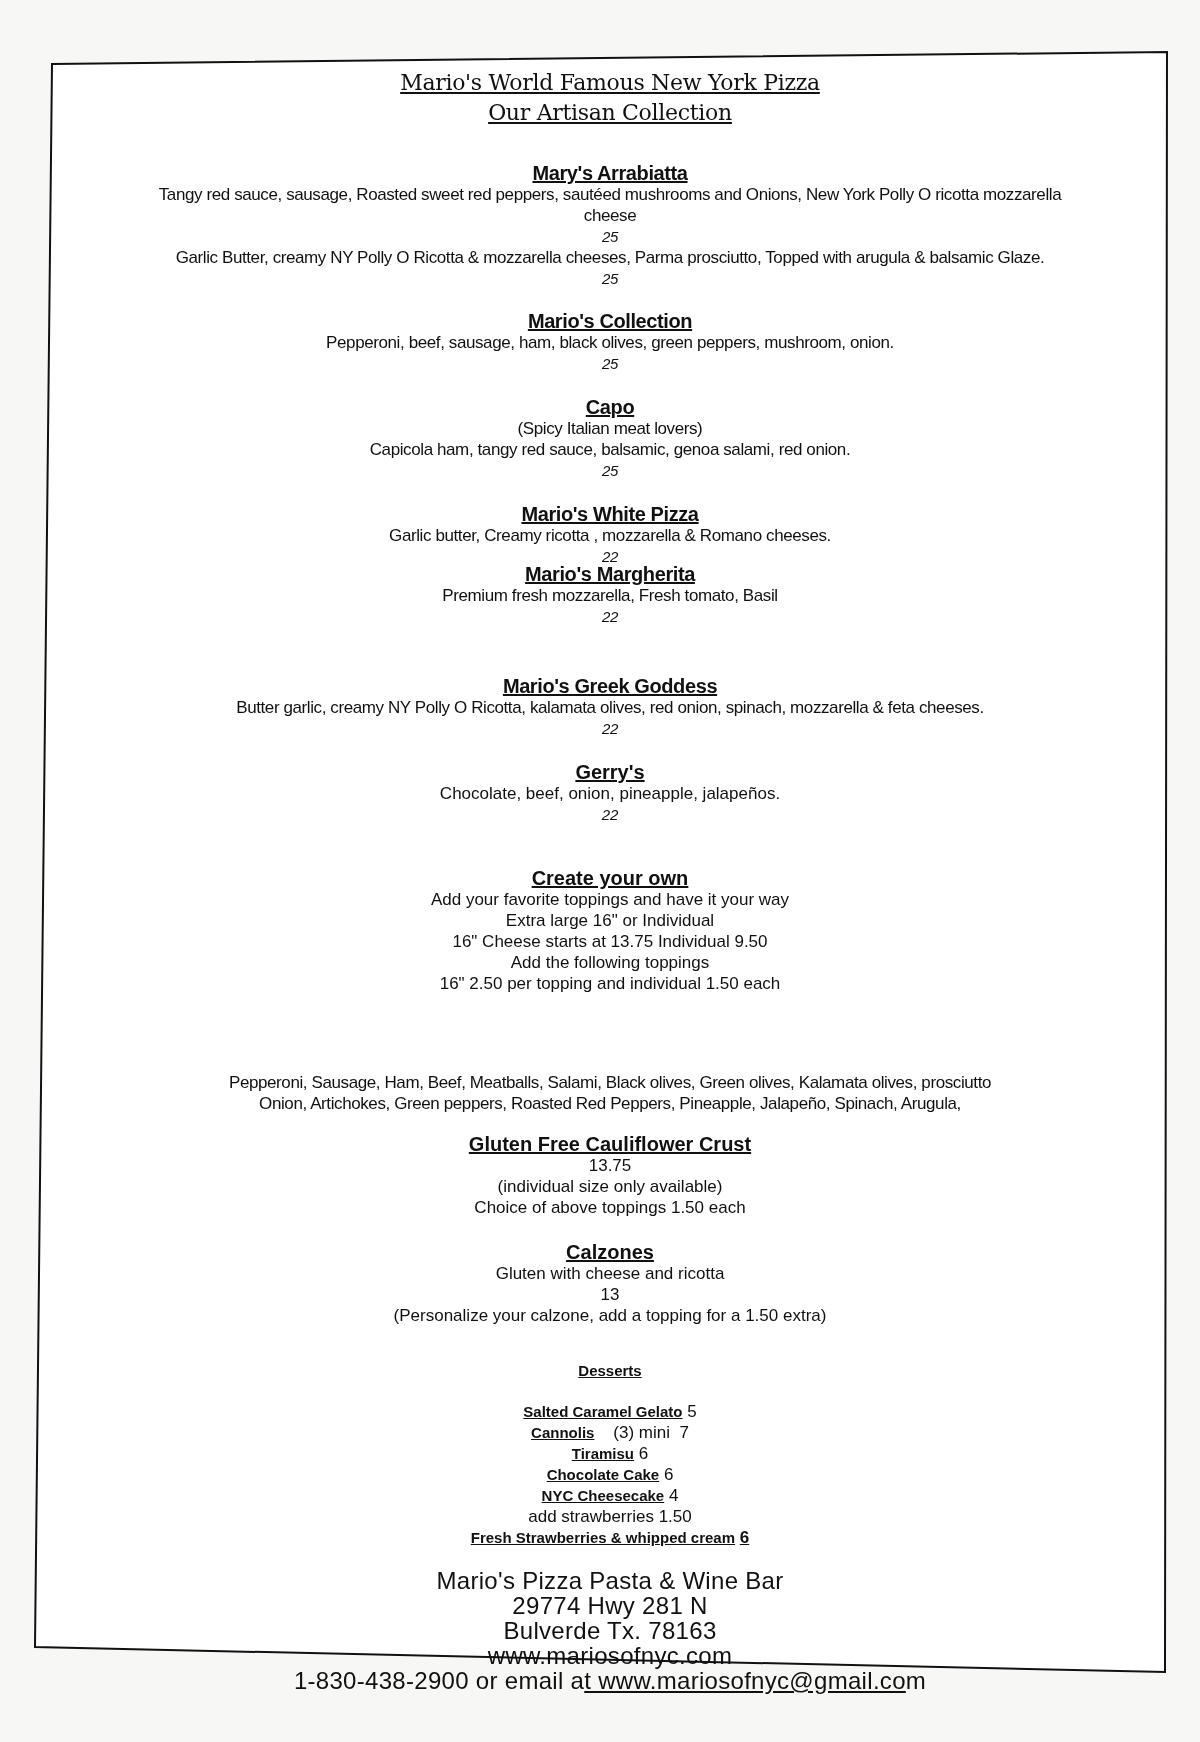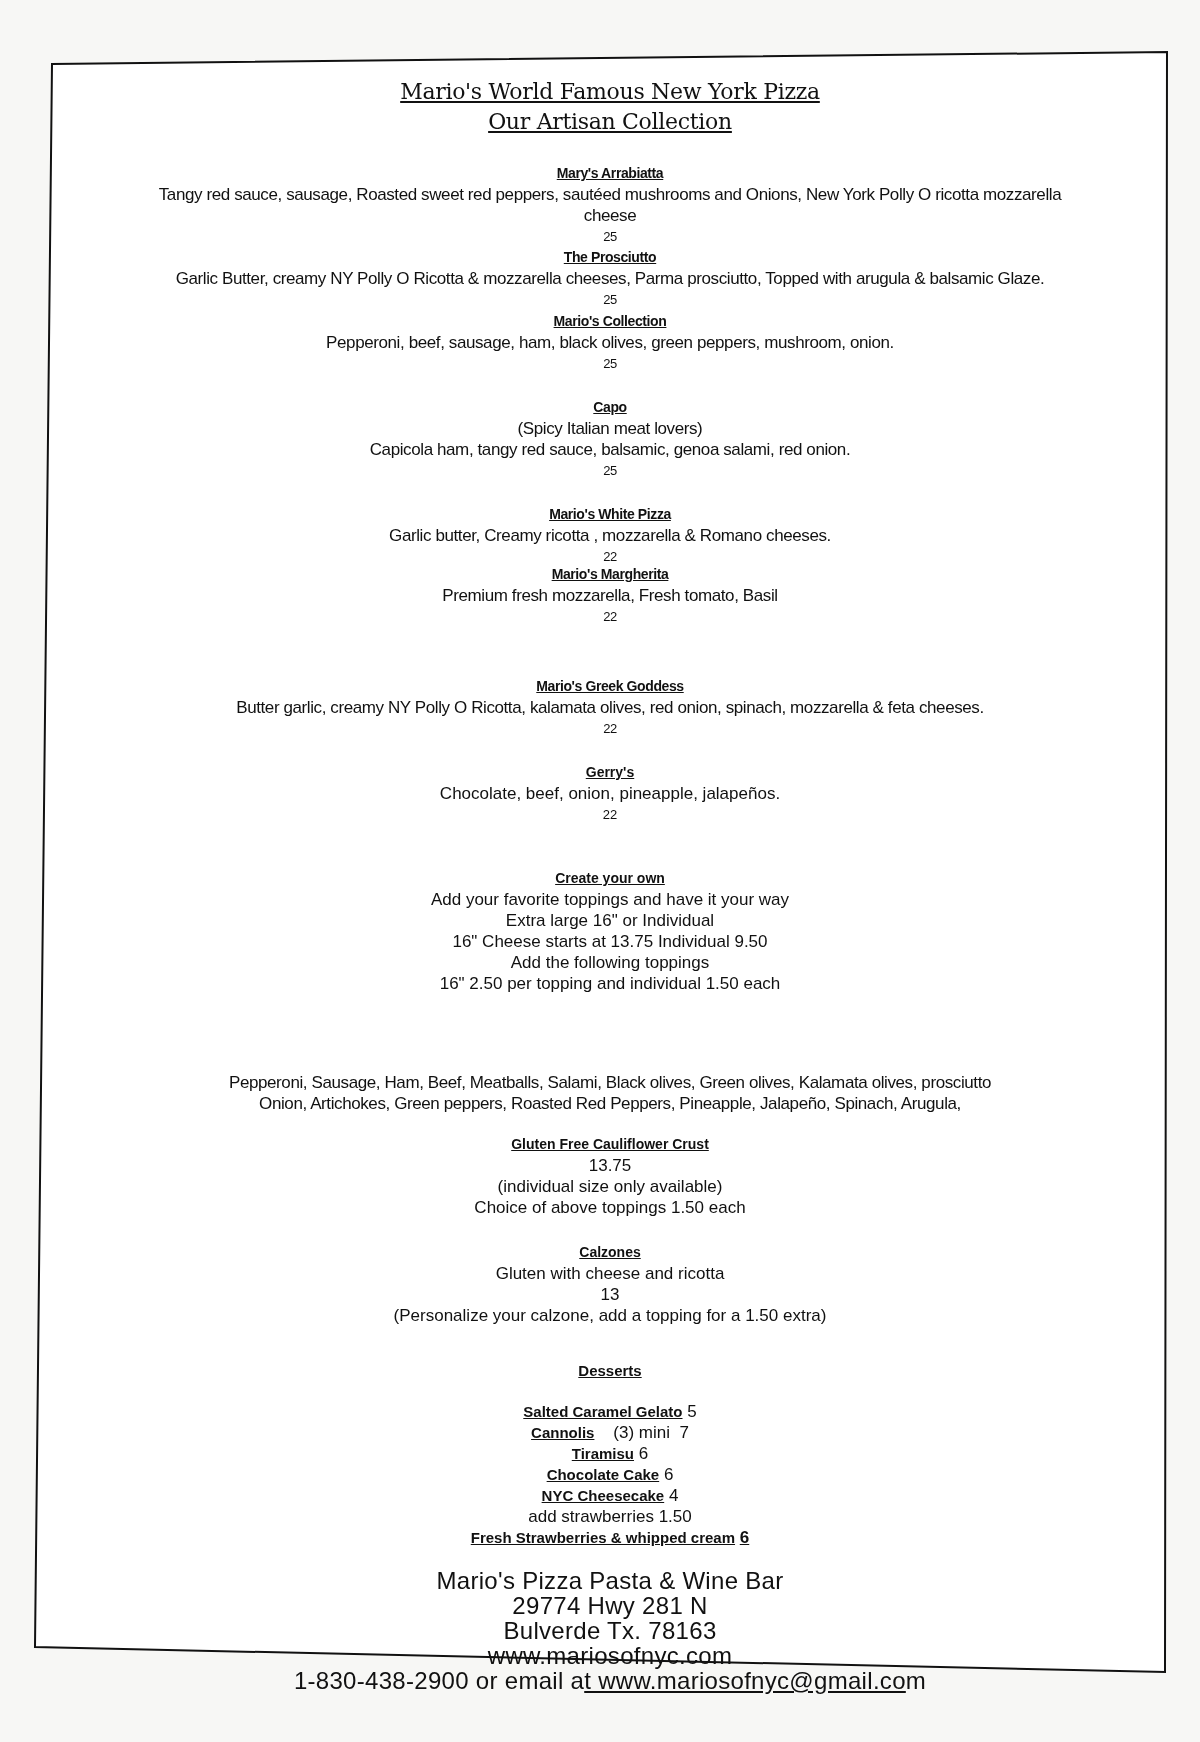--- a/index.html
+++ b/index.html
@@ -12,25 +12,25 @@
   .frame { position:absolute; left:0; top:0; width:1200px; height:1742px; pointer-events:none; }
   .page {
     position:absolute; left:60px; top:60px; width:1100px;
     text-align:center;
   }
   .title {
     font-family:"DejaVu Serif", serif;
     font-size:22px; line-height:30px; text-decoration:underline;
     letter-spacing:-0.3px;
   }
-  .t1 { margin-top:9px; }
-  .item-name { font-weight:bold; text-decoration:underline; font-size:14px; line-height:21px; }
+  .t1 { margin-top:0; }
+  .item-name { font-weight:bold; text-decoration:underline; font-size:20px; line-height:21px; }
   .line { font-size:17px; line-height:21px; }
   .narrow { font-stretch:condensed; letter-spacing:-0.4px; }
-  .price { font-size:13px; line-height:21px; }
+  .price { font-size:15px; line-height:21px;font-style:italic; }
   .sec { position:absolute; left:0; width:1100px; }
   .desserts .item-name { font-size:15px; }
   .contact .line { font-size:24px; line-height:25px; letter-spacing:0.3px; }
   .u { text-decoration:underline; }
 </style>
 </head>
 <body>
 
 <svg class="frame" viewBox="0 0 1200 1742">
   <polygon points="52,64 1167,52 1165,1672 35,1647" fill="#ffffff" stroke="#111" stroke-width="2"></polygon>
@@ -44,21 +44,20 @@
   </div>
 
   <div class="sec" style="top:103px;">
     <div class="item-name narrow">Mary's Arrabiatta</div>
     <div class="line narrow">Tangy red sauce, sausage, Roasted sweet red peppers, sautéed mushrooms and Onions, New York Polly O ricotta mozzarella</div>
     <div class="line narrow">cheese</div>
     <div class="price narrow">25</div>
   </div>
 
   <div class="sec" style="top:187px;">
-    <div class="item-name narrow">The Prosciutto</div>
     <div class="line narrow">Garlic Butter, creamy NY Polly O Ricotta &amp; mozzarella cheeses, Parma prosciutto, Topped with arugula &amp; balsamic Glaze.</div>
     <div class="price narrow">25</div>
   </div>
 
   <div class="sec" style="top:251px;">
     <div class="item-name narrow">Mario's Collection</div>
     <div class="line narrow">Pepperoni, beef, sausage, ham, black olives, green peppers, mushroom, onion.</div>
     <div class="price narrow">25</div>
   </div>
 

